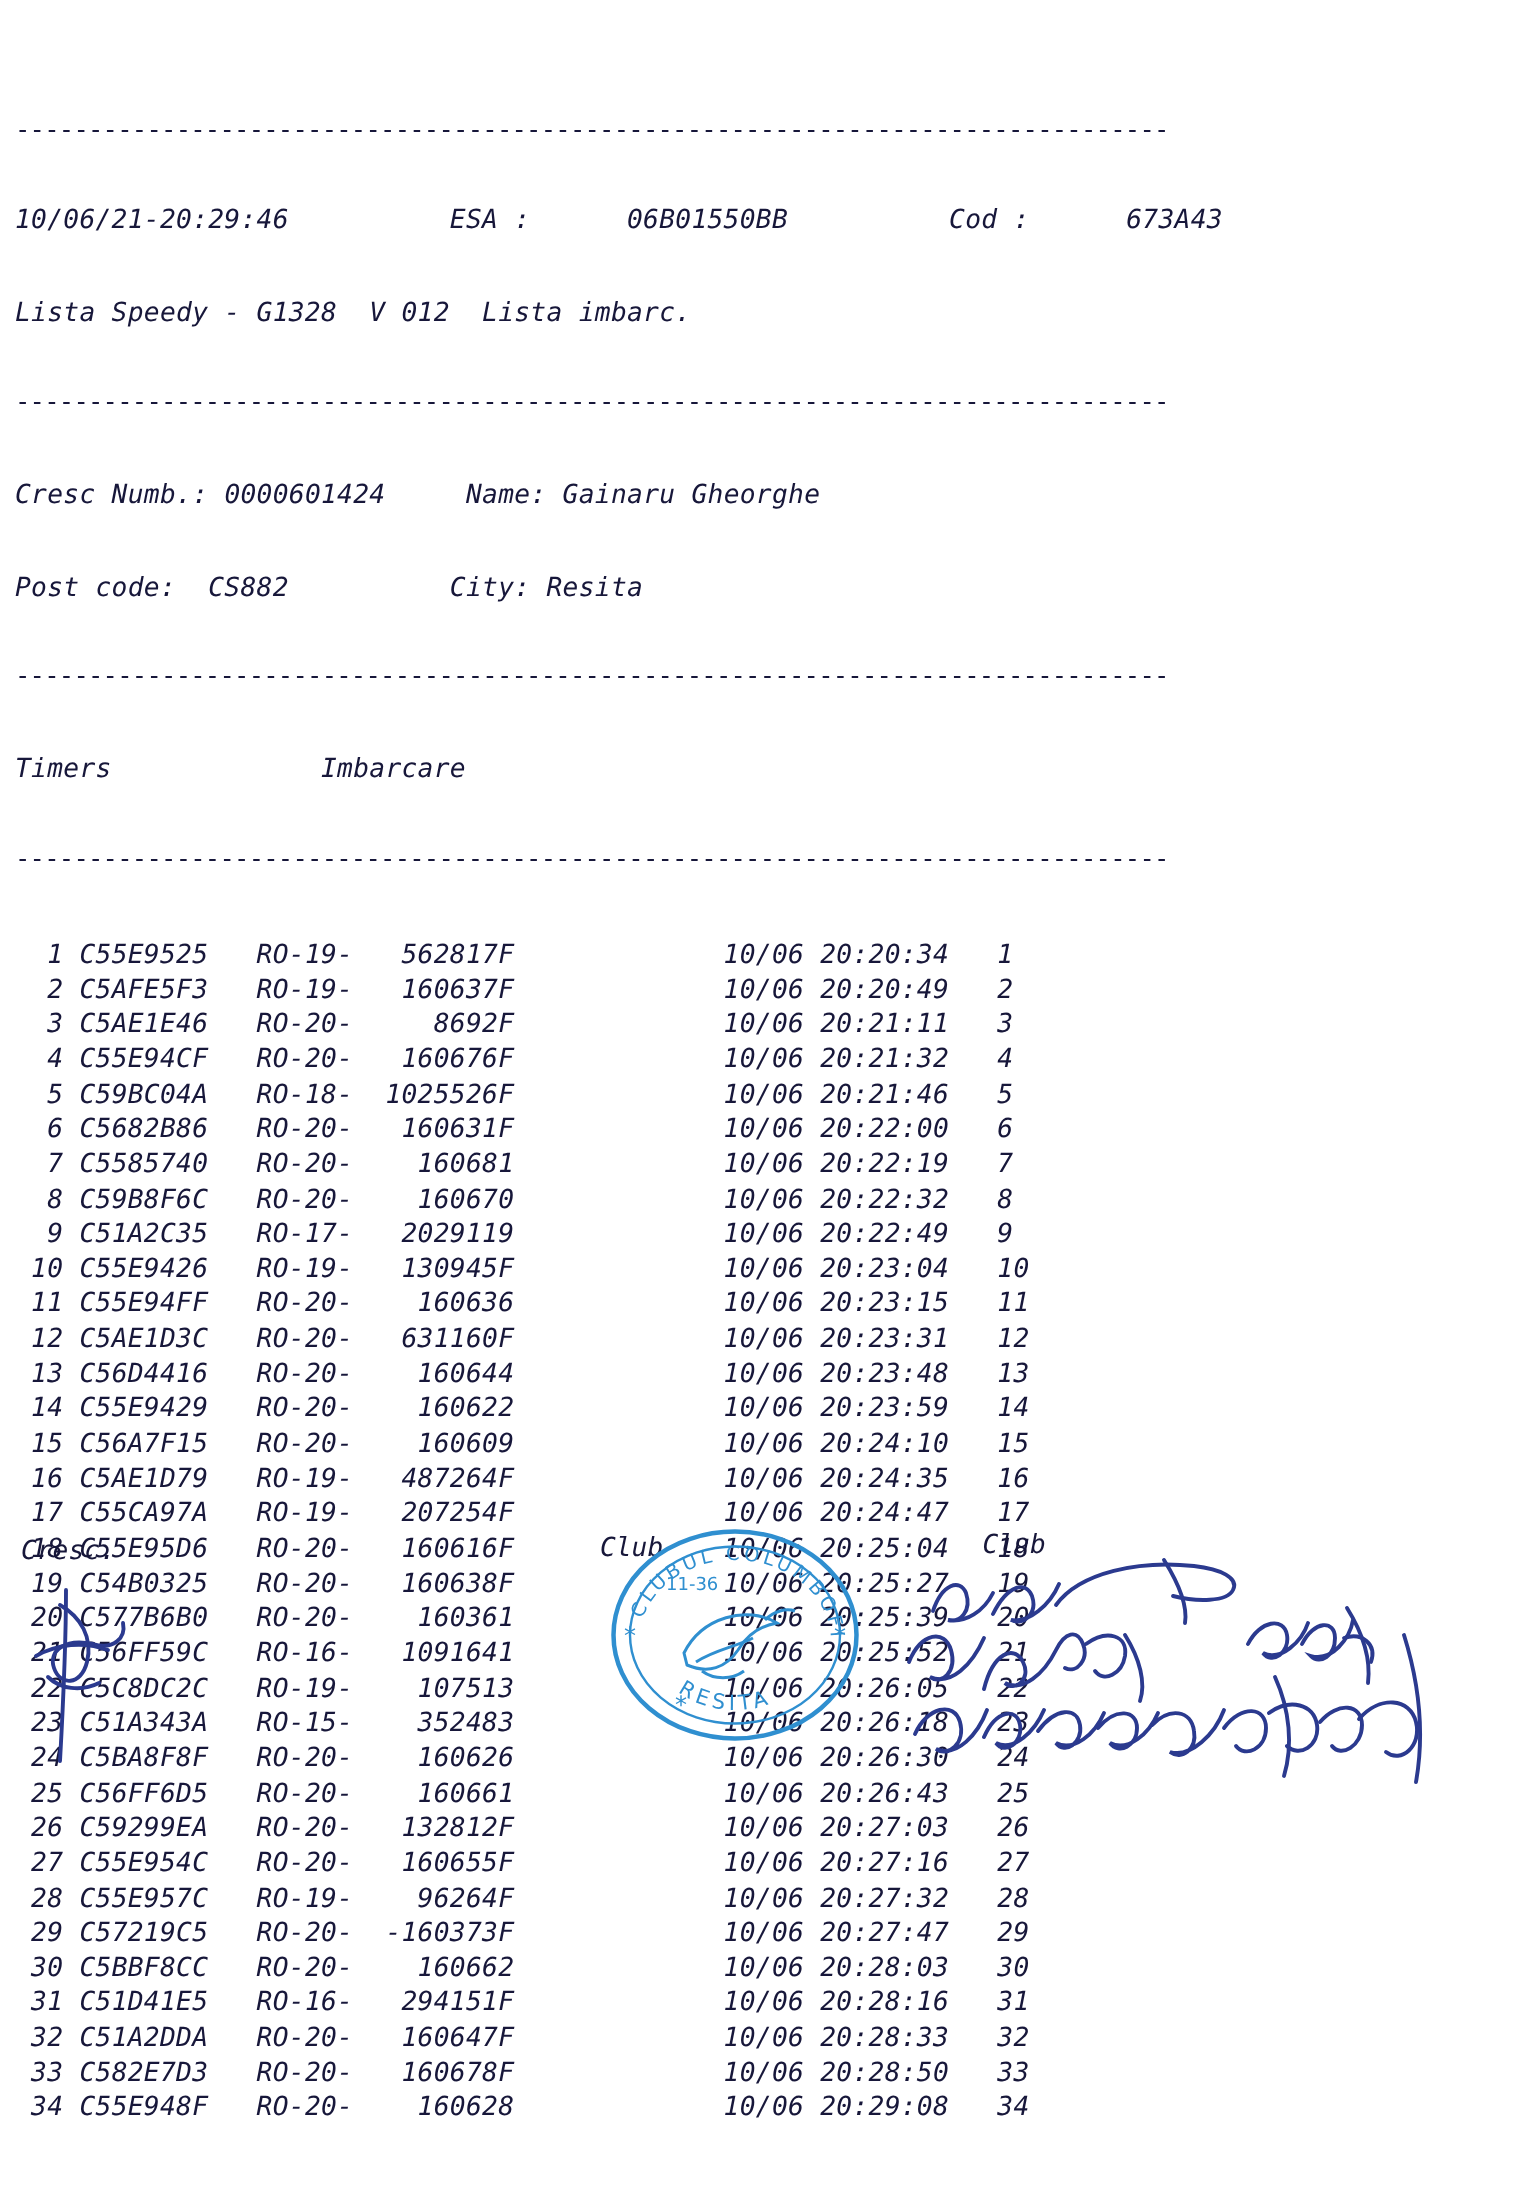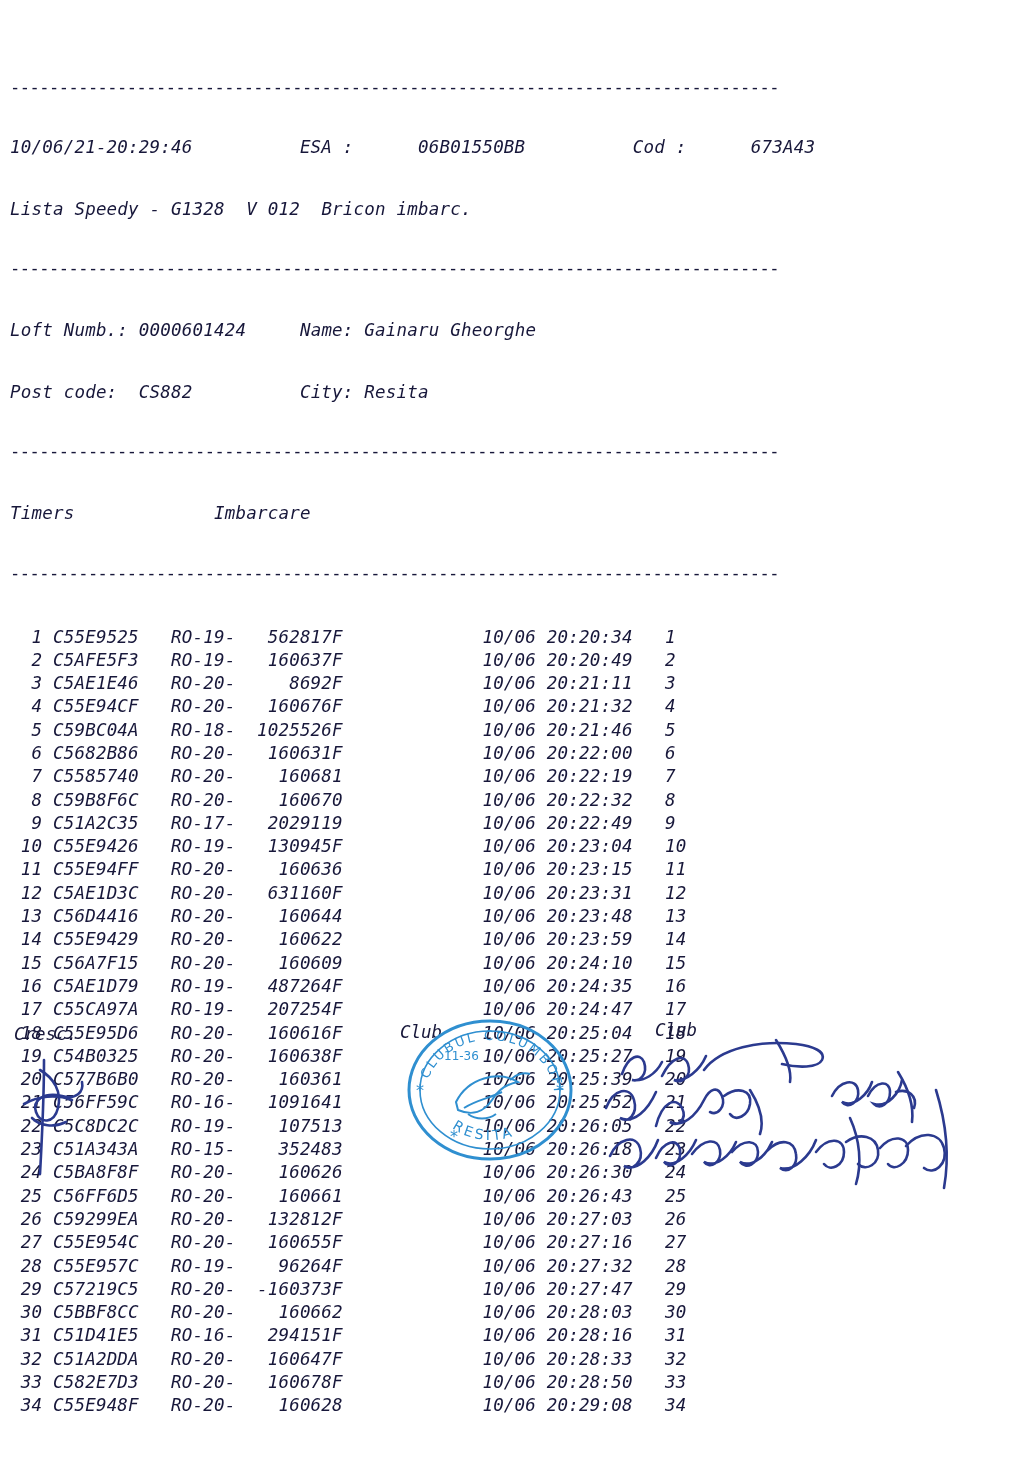--- a/index.html
+++ b/index.html
@@ -96,23 +96,23 @@
   .nowrap { white-space: pre; }
 </style>
 </head>
 <body>
 
 <div class="page">
 
   <div class="doc">
     <span class="rule hdr-line">-------------------------------------------------------------------------------</span>
     <span class="hdr-line"><span>10/06/21-20:29:46</span><span class="nowrap">          </span><span>ESA :</span><span class="nowrap">      </span><span>06B01550BB</span><span class="nowrap">          </span><span>Cod :</span><span class="nowrap">      </span><span>673A43</span></span>
-    <span class="hdr-line"><span>Lista Speedy - G1328</span><span class="nowrap">  </span><span>V 012</span><span class="nowrap">  </span><span>Bricon imbarc.</span></span>
+    <span class="hdr-line"><span>Lista Speedy - G1328</span><span class="nowrap">  </span><span>V 012</span><span class="nowrap">  </span><span>Lista imbarc.</span></span>
     <span class="rule hdr-line">-------------------------------------------------------------------------------</span>
-    <span class="hdr-line sect"><span>Loft Numb.:</span><span class="nowrap"> </span><span>0000601424</span><span class="nowrap">     </span><span>Name:</span><span class="nowrap"> </span><span>Gainaru Gheorghe</span></span>
+    <span class="hdr-line sect"><span>Cresc Numb.:</span><span class="nowrap"> </span><span>0000601424</span><span class="nowrap">     </span><span>Name:</span><span class="nowrap"> </span><span>Gainaru Gheorghe</span></span>
     <span class="hdr-line"><span>Post code:</span><span class="nowrap">  </span><span>CS882</span><span class="nowrap">          </span><span>City:</span><span class="nowrap"> </span><span>Resita</span></span>
     <span class="rule hdr-line">-------------------------------------------------------------------------------</span>
     <span class="hdr-line sect"><span>Timers</span><span class="nowrap">             </span><span>Imbarcare</span></span>
     <span class="rule hdr-line">-------------------------------------------------------------------------------</span>
     <div class="rows" id="rows-container"><div class="row"><span>  1</span><span> C55E9525</span><span>   RO-19-</span><span>   562817F</span><span>             10/06</span><span> 20:20:34</span><span>   1 </span></div><div class="row"><span>  2</span><span> C5AFE5F3</span><span>   RO-19-</span><span>   160637F</span><span>             10/06</span><span> 20:20:49</span><span>   2 </span></div><div class="row"><span>  3</span><span> C5AE1E46</span><span>   RO-20-</span><span>     8692F</span><span>             10/06</span><span> 20:21:11</span><span>   3 </span></div><div class="row"><span>  4</span><span> C55E94CF</span><span>   RO-20-</span><span>   160676F</span><span>             10/06</span><span> 20:21:32</span><span>   4 </span></div><div class="row"><span>  5</span><span> C59BC04A</span><span>   RO-18-</span><span>  1025526F</span><span>             10/06</span><span> 20:21:46</span><span>   5 </span></div><div class="row"><span>  6</span><span> C5682B86</span><span>   RO-20-</span><span>   160631F</span><span>             10/06</span><span> 20:22:00</span><span>   6 </span></div><div class="row"><span>  7</span><span> C5585740</span><span>   RO-20-</span><span>    160681</span><span>             10/06</span><span> 20:22:19</span><span>   7 </span></div><div class="row"><span>  8</span><span> C59B8F6C</span><span>   RO-20-</span><span>    160670</span><span>             10/06</span><span> 20:22:32</span><span>   8 </span></div><div class="row"><span>  9</span><span> C51A2C35</span><span>   RO-17-</span><span>   2029119</span><span>             10/06</span><span> 20:22:49</span><span>   9 </span></div><div class="row"><span> 10</span><span> C55E9426</span><span>   RO-19-</span><span>   130945F</span><span>             10/06</span><span> 20:23:04</span><span>   10</span></div><div class="row"><span> 11</span><span> C55E94FF</span><span>   RO-20-</span><span>    160636</span><span>             10/06</span><span> 20:23:15</span><span>   11</span></div><div class="row"><span> 12</span><span> C5AE1D3C</span><span>   RO-20-</span><span>   631160F</span><span>             10/06</span><span> 20:23:31</span><span>   12</span></div><div class="row"><span> 13</span><span> C56D4416</span><span>   RO-20-</span><span>    160644</span><span>             10/06</span><span> 20:23:48</span><span>   13</span></div><div class="row"><span> 14</span><span> C55E9429</span><span>   RO-20-</span><span>    160622</span><span>             10/06</span><span> 20:23:59</span><span>   14</span></div><div class="row"><span> 15</span><span> C56A7F15</span><span>   RO-20-</span><span>    160609</span><span>             10/06</span><span> 20:24:10</span><span>   15</span></div><div class="row"><span> 16</span><span> C5AE1D79</span><span>   RO-19-</span><span>   487264F</span><span>             10/06</span><span> 20:24:35</span><span>   16</span></div><div class="row"><span> 17</span><span> C55CA97A</span><span>   RO-19-</span><span>   207254F</span><span>             10/06</span><span> 20:24:47</span><span>   17</span></div><div class="row"><span> 18</span><span> C55E95D6</span><span>   RO-20-</span><span>   160616F</span><span>             10/06</span><span> 20:25:04</span><span>   18</span></div><div class="row"><span> 19</span><span> C54B0325</span><span>   RO-20-</span><span>   160638F</span><span>             10/06</span><span> 20:25:27</span><span>   19</span></div><div class="row"><span> 20</span><span> C577B6B0</span><span>   RO-20-</span><span>    160361</span><span>             10/06</span><span> 20:25:39</span><span>   20</span></div><div class="row"><span> 21</span><span> C56FF59C</span><span>   RO-16-</span><span>   1091641</span><span>             10/06</span><span> 20:25:52</span><span>   21</span></div><div class="row"><span> 22</span><span> C5C8DC2C</span><span>   RO-19-</span><span>    107513</span><span>             10/06</span><span> 20:26:05</span><span>   22</span></div><div class="row"><span> 23</span><span> C51A343A</span><span>   RO-15-</span><span>    352483</span><span>             10/06</span><span> 20:26:18</span><span>   23</span></div><div class="row"><span> 24</span><span> C5BA8F8F</span><span>   RO-20-</span><span>    160626</span><span>             10/06</span><span> 20:26:30</span><span>   24</span></div><div class="row"><span> 25</span><span> C56FF6D5</span><span>   RO-20-</span><span>    160661</span><span>             10/06</span><span> 20:26:43</span><span>   25</span></div><div class="row"><span> 26</span><span> C59299EA</span><span>   RO-20-</span><span>   132812F</span><span>             10/06</span><span> 20:27:03</span><span>   26</span></div><div class="row"><span> 27</span><span> C55E954C</span><span>   RO-20-</span><span>   160655F</span><span>             10/06</span><span> 20:27:16</span><span>   27</span></div><div class="row"><span> 28</span><span> C55E957C</span><span>   RO-19-</span><span>    96264F</span><span>             10/06</span><span> 20:27:32</span><span>   28</span></div><div class="row"><span> 29</span><span> C57219C5</span><span>   RO-20-</span><span>  -160373F</span><span>             10/06</span><span> 20:27:47</span><span>   29</span></div><div class="row"><span> 30</span><span> C5BBF8CC</span><span>   RO-20-</span><span>    160662</span><span>             10/06</span><span> 20:28:03</span><span>   30</span></div><div class="row"><span> 31</span><span> C51D41E5</span><span>   RO-16-</span><span>   294151F</span><span>             10/06</span><span> 20:28:16</span><span>   31</span></div><div class="row"><span> 32</span><span> C51A2DDA</span><span>   RO-20-</span><span>   160647F</span><span>             10/06</span><span> 20:28:33</span><span>   32</span></div><div class="row"><span> 33</span><span> C582E7D3</span><span>   RO-20-</span><span>   160678F</span><span>             10/06</span><span> 20:28:50</span><span>   33</span></div><div class="row"><span> 34</span><span> C55E948F</span><span>   RO-20-</span><span>    160628</span><span>             10/06</span><span> 20:29:08</span><span>   34</span></div></div>
   </div>
 
   <div class="sig-area">
     <span class="sig-label lbl-cresc">Cresc.</span>
     <span class="sig-label lbl-club1">Club</span>

